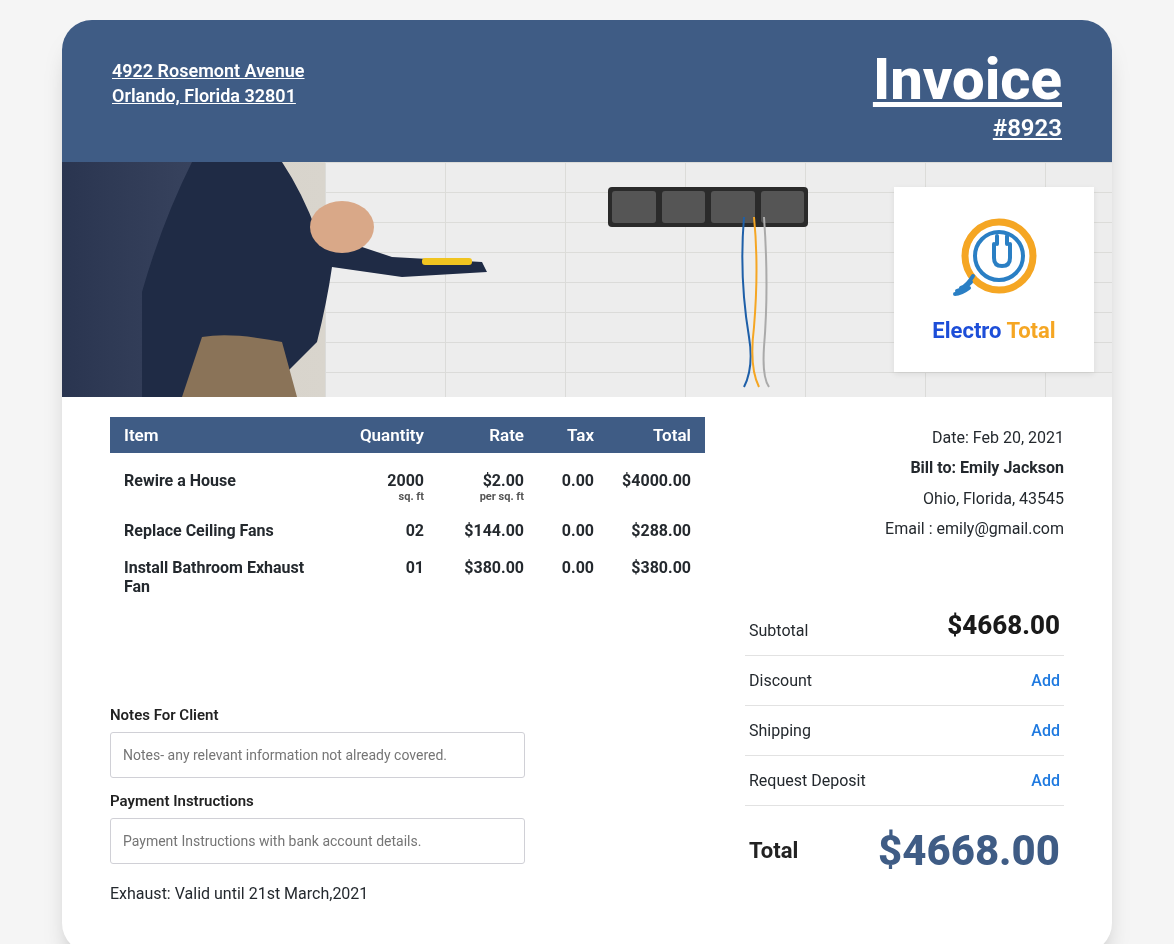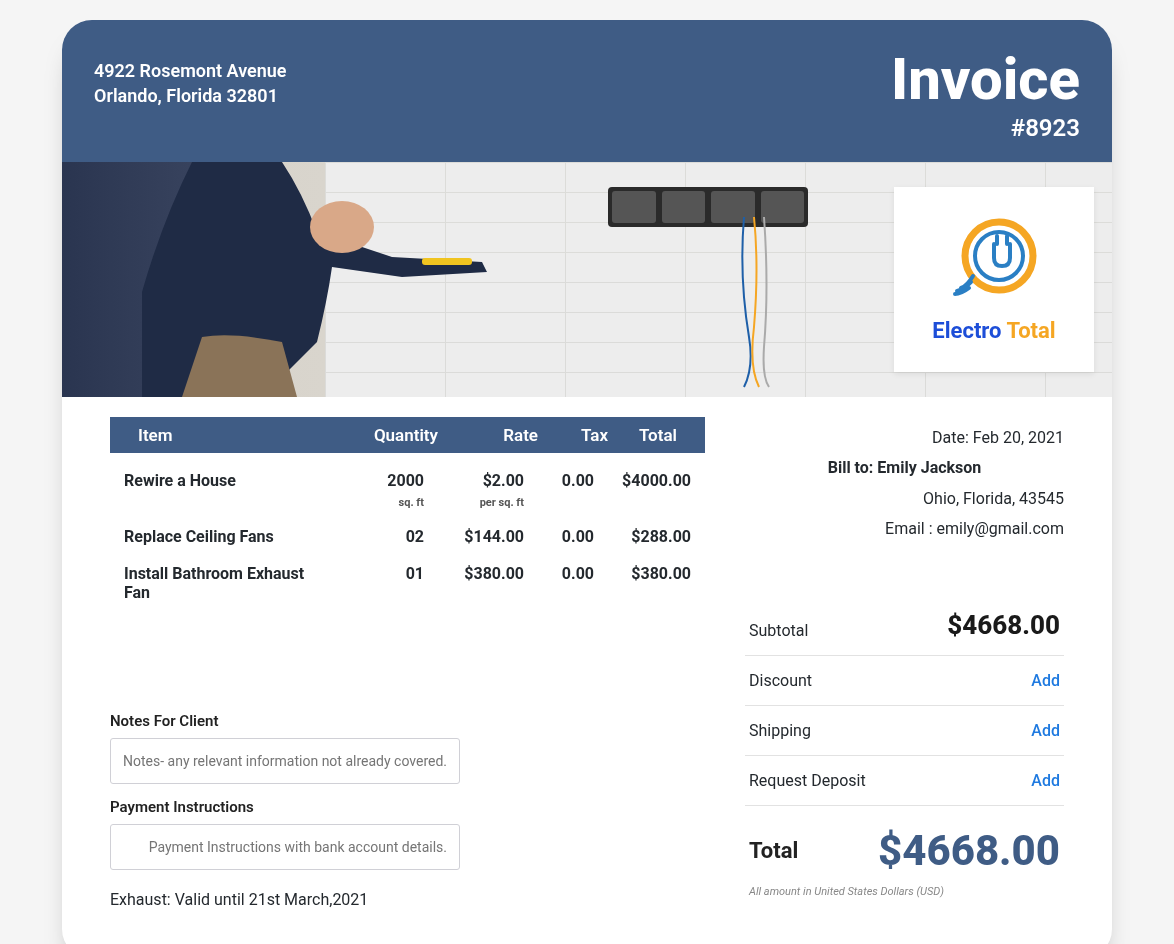--- a/index.html
+++ b/index.html
@@ -1,18 +1,18 @@
 <!DOCTYPE html>
 <html><head>
 <meta charset="utf-8">
 <style>
 * { margin:0; padding:0; box-sizing:border-box; }
 body { font-family:-apple-system,BlinkMacSystemFont,"Segoe UI",Roboto,Arial,sans-serif; background:#f5f5f5; padding:20px 10px 40px; color:#24292e; }
 .invoice { width:1050px; margin:0 auto; background:#fff; border-radius:30px; overflow:hidden; box-shadow:0 20px 30px -15px rgba(0,0,0,0.4); position:relative; }
-.header { background:#3f5c85; color:#fff; padding:30px 32px 20px; display:flex; justify-content:space-between; align-items:flex-start; }
+.header { background:#3f5c85; color:#fff; padding:30px 50px 20px; display:flex; justify-content:space-between; align-items:flex-start;text-decoration:underline; }
 .addr { font-size:18px; font-weight:600; line-height:1.4; padding-top:8px; }
 .title-block { text-align:right; }
 .invoice-title { font-size:58px; font-weight:800; line-height:1; }
 .invoice-num { font-size:24px; font-weight:600; margin-top:6px; }
 .hero { height:235px; position:relative; overflow:hidden; background:#f0f0f0; }
 .hero-bg { position:absolute; inset:0; background:linear-gradient(90deg,#2a3550 0%,#3a4560 15%,#d8d4cc 20%,#e8e4dc 100%); }
 .brick { position:absolute; right:0; top:0; bottom:0; left:25%; background:#ededed; }
 .brick::before { content:""; position:absolute; inset:0; background-image:linear-gradient(#d0d0cc 1px,transparent 1px),linear-gradient(90deg,#d0d0cc 1px,transparent 1px); background-size:60px 30px,120px 60px; opacity:0.6; }
 .worker { position:absolute; left:80px; top:0; width:350px; height:235px; }
 .worker svg { width:100%; height:100%; }
@@ -21,41 +21,41 @@
 .wires { position:absolute; top:55px; left:64%; width:60px; height:170px; }
 .wires svg { width:100%; height:100%; overflow:visible; }
 .logo-card { position:absolute; right:18px; top:25px; width:200px; height:185px; background:#fff; display:flex; flex-direction:column; align-items:center; justify-content:center; gap:12px; box-shadow:0 2px 6px rgba(0,0,0,0.08); }
 .logo-mark { width:90px; height:90px; position:relative; }
 .logo-name { font-size:22px; font-weight:700; }
 .logo-name .b { color:#f5a623; }
 .logo-name .a { color:#1d4ed8; }
 .body-wrap { display:flex; padding:20px 48px 50px; gap:40px; }
 .left-col { flex:0 0 595px; }
 .right-col { flex:1; }
-.items-head { background:#3f5c85; color:#fff; display:flex; padding:8px 28px; font-size:17px; font-weight:600; }
+.items-head { background:#3f5c85; color:#fff; display:flex; padding:8px 14px; font-size:17px; font-weight:600; }
 .c-item { flex:0 0 200px; }
 .c-qty { flex:0 0 100px; text-align:right; }
 .c-rate { flex:0 0 100px; text-align:right; }
 .c-tax { flex:0 0 70px; text-align:right; }
 .c-total { flex:1; text-align:right; }
 .row { display:flex; padding:18px 14px 0; font-size:16px; color:#24292e; align-items:flex-start;font-weight:bold; }
-.sub { font-size:11px; color:#555; display:block; text-align:right;margin-top:6px; }
+.sub { font-size:11px; color:#555; display:block; text-align:right; }
 .billto { text-align:right; font-size:16px; line-height:1.9; padding-top:6px; }
-.billto .bold { font-weight:700;text-align:center; }
+.billto .bold { font-weight:700; }
 .summary { margin-top:50px; }
 .sum-row { display:flex; justify-content:space-between; align-items:flex-end; padding:15px 4px; border-bottom:1px solid #e2e2e2; font-size:16px; }
 .sum-row .big { font-size:26px; font-weight:800; color:#1a1a1a; }
 .add-link { color:#1f7ae0; font-size:16px; font-weight:500; cursor:pointer; }
 .total-row { display:flex; justify-content:space-between; align-items:center; padding:20px 4px 4px; }
 .total-label { font-size:22px; font-weight:700; color:#222; }
 .total-val { font-size:42px; font-weight:800; color:#3f5c85; }
 .note { font-size:11px; font-style:italic; color:#888; padding:6px 4px; }
 .notes-section { margin-top:110px; }
 .field-label { font-size:15px; font-weight:600; color:#222; margin:14px 0 8px; }
-.field-input { width:350px; padding:14px 12px; border:1px solid #d0d0d6; border-radius:3px; font-size:14px; color:#888; font-family:inherit; background:#fff;text-align:right; }
+.field-input { width:415px; padding:14px 12px; border:1px solid #d0d0d6; border-radius:3px; font-size:14px; color:#888; font-family:inherit; background:#fff; }
 .validity { font-size:16px; margin-top:20px; color:#24292e; }
 </style>
 </head>
 <body>
 
 <div class="invoice">
   <div class="header">
     <div class="addr">
       <div>4922 Rosemont Avenue</div>
       <div>Orlando, Florida 32801</div>
@@ -167,17 +167,16 @@
           <span class="add-link">Add</span>
         </div>
         <div class="sum-row">
           <span>Request Deposit</span>
           <span class="add-link">Add</span>
         </div>
         <div class="total-row">
           <span class="total-label">Total</span>
           <span class="total-val">$4668.00</span>
         </div>
-        <div class="note">All amount in United States Dollars (USD)</div>
       </div>
     </div>
   </div>
 </div>
 
 </body></html>

